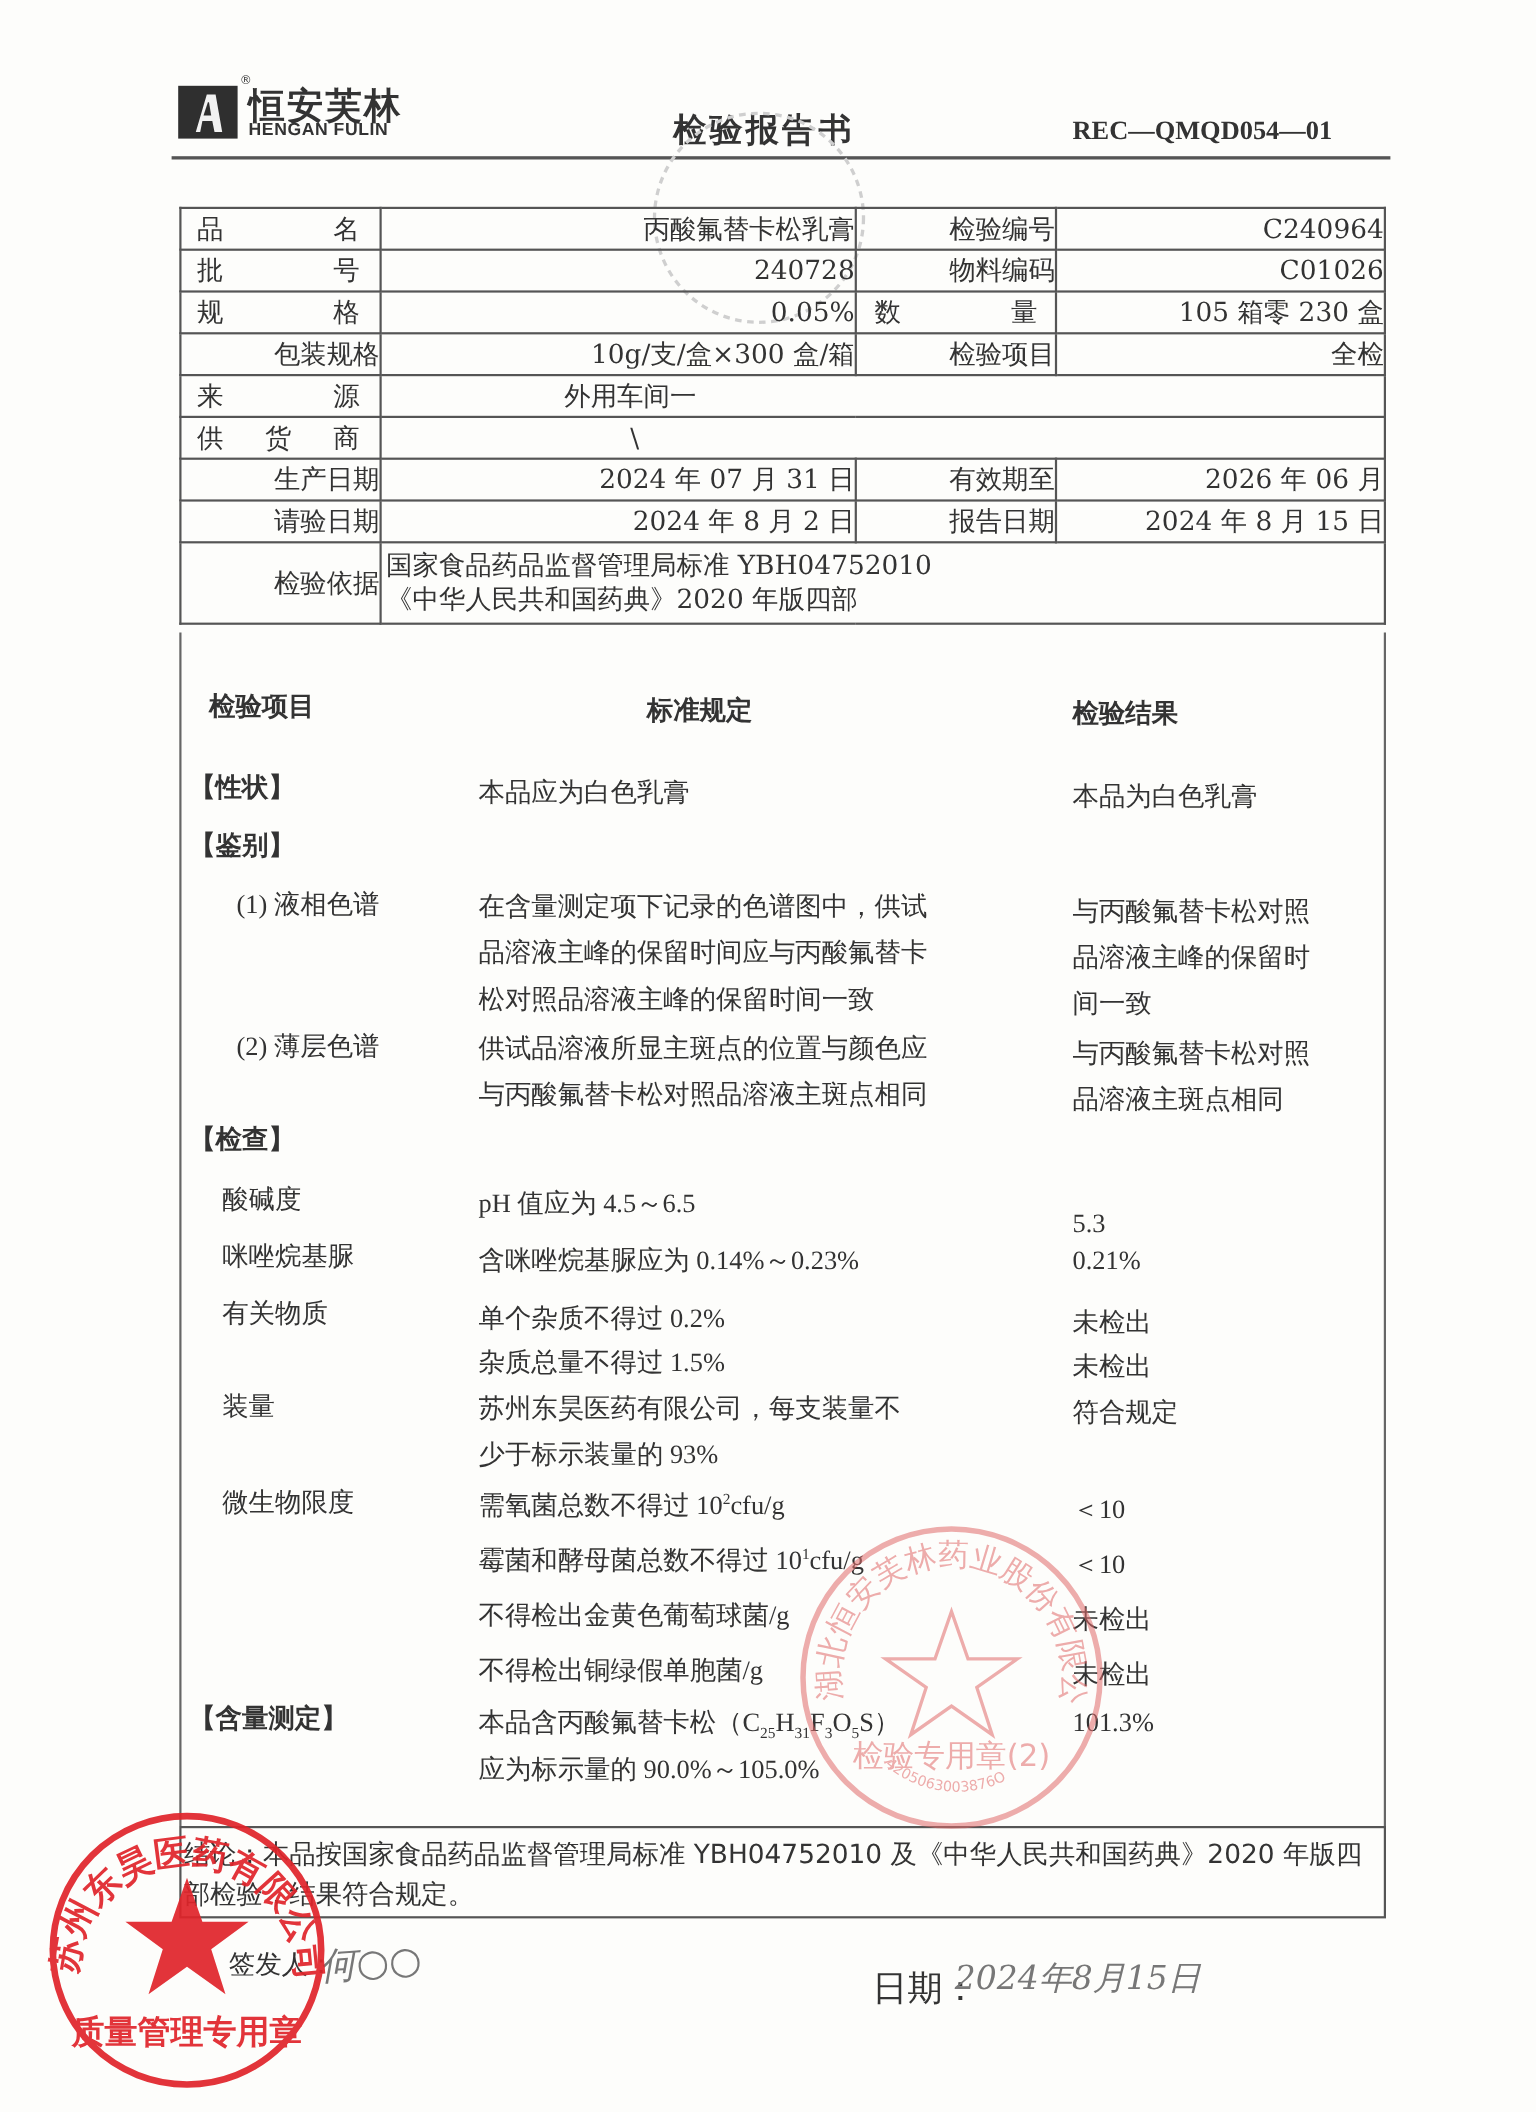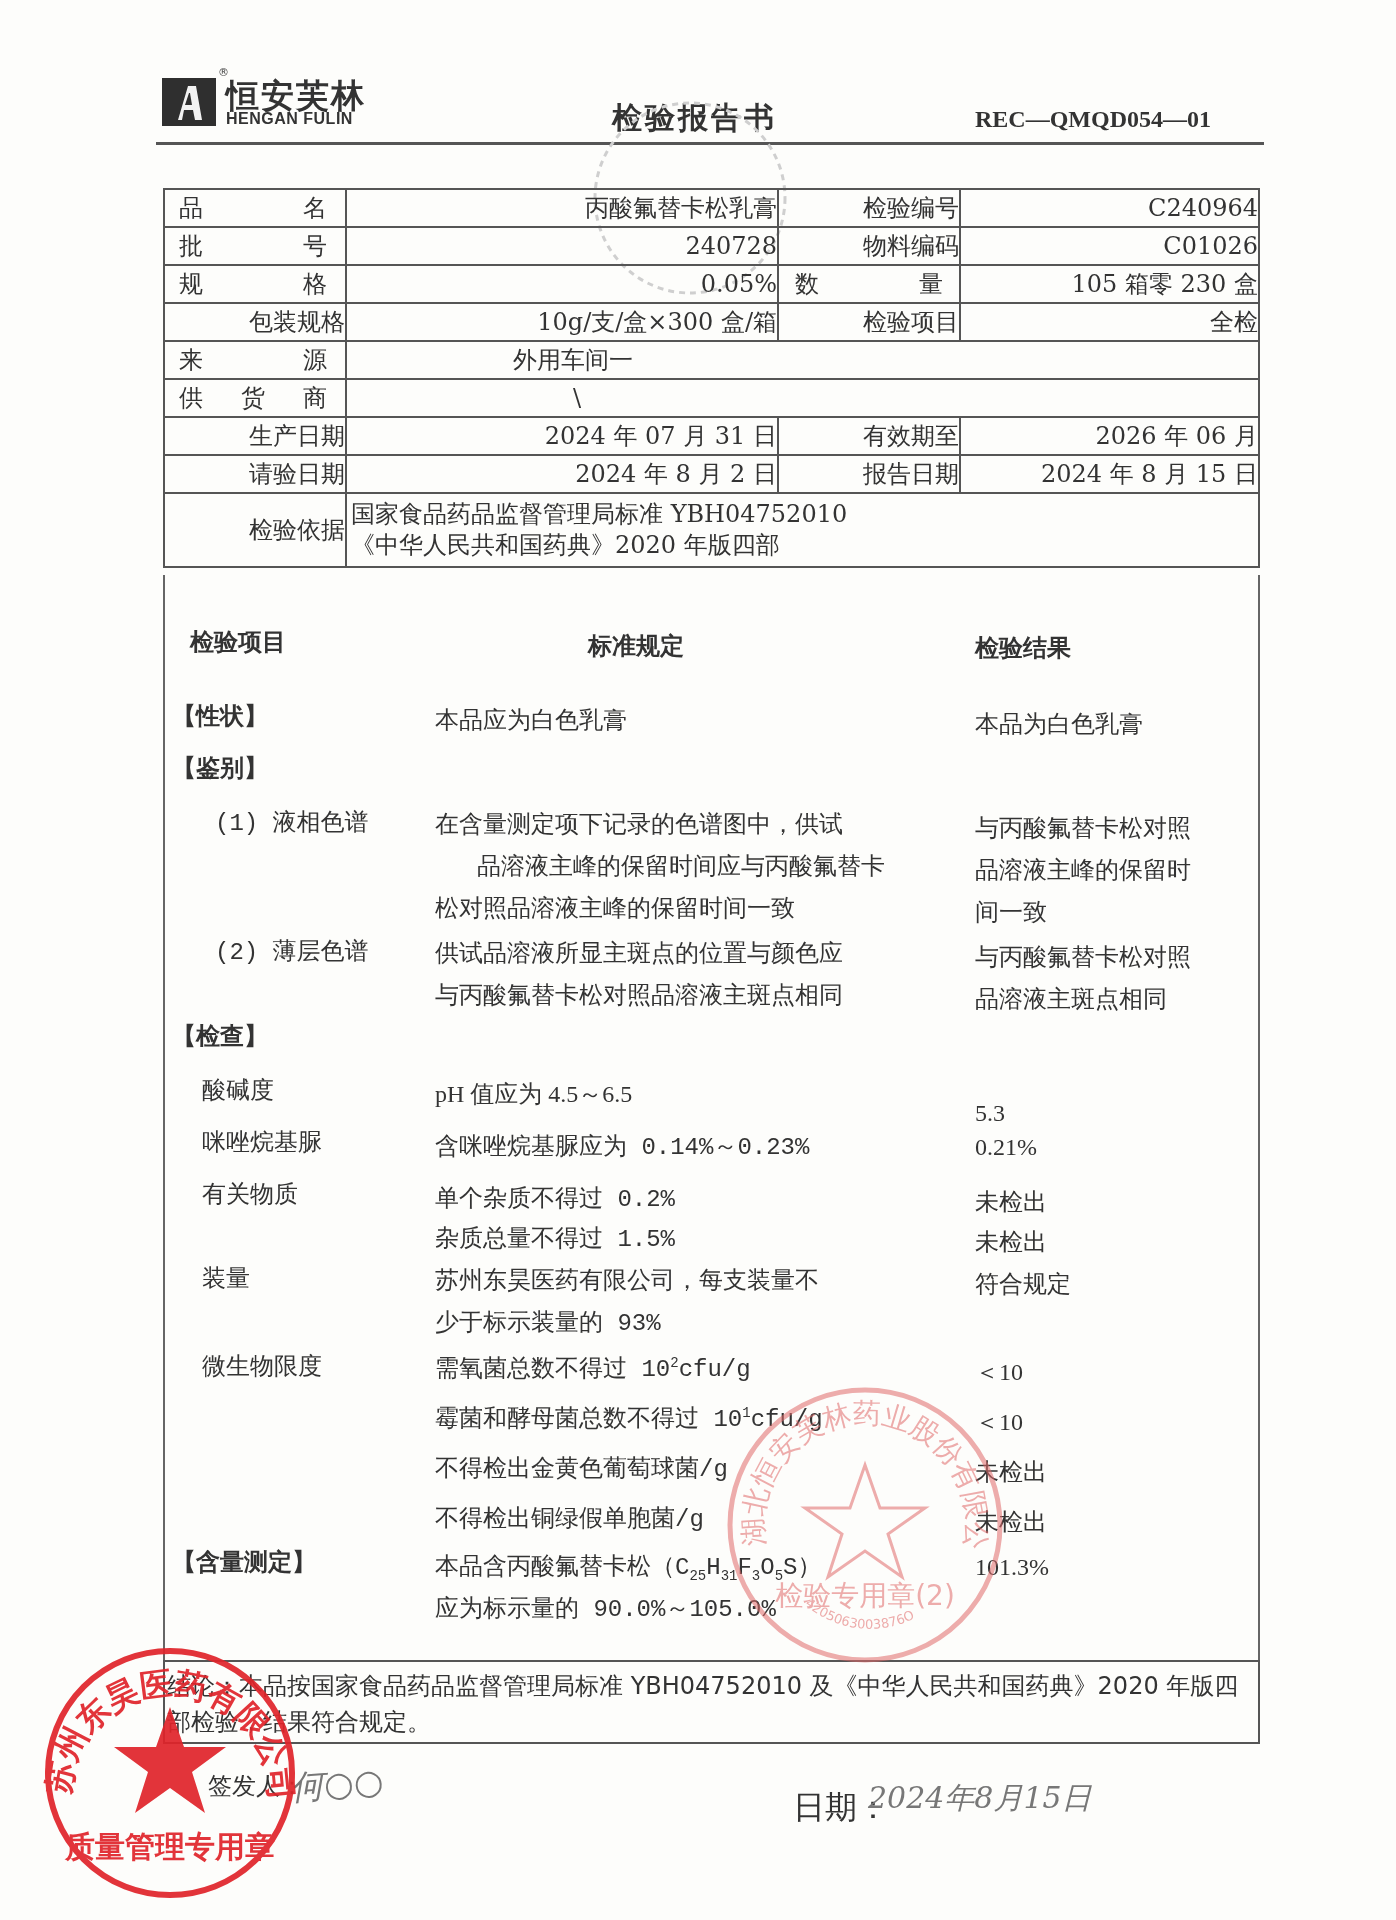--- a/index.html
+++ b/index.html
@@ -28,21 +28,21 @@
   table.info td.v1 { width:430px; }
   table.info td.lbl2 { width:148px; font-family:"DejaVu Sans",sans-serif; }
   table.info td.wide { text-align:left; padding-left:16px; }
   table.info td.wide span.indent { display:inline-block; padding-left:152px; }
   table.info td.basis { text-align:left; padding:4px 4px; height:64px; font-size:24px; line-height:1.3; }
   .basis-line { display:block; }
 
   
   .results-box { left:163px; top:575px; width:1097px; height:1085px; border-left:2px solid #666; border-right:2px solid #666; box-sizing:border-box; }
   .rh { font-size:24px; font-weight:bold; font-family:"DejaVu Sans",sans-serif; color:#333; }
-  .rt { font-size:24px; color:#333; font-family:Liberation Mono, monospace; white-space:nowrap; }
+  .rt { font-size:24px; color:#333; font-family:Liberation Serif, serif; white-space:nowrap; }
   .rt-serif { font-family:"Liberation Serif",serif; }
   .sec { font-size:24px; font-weight:bold; font-family:"DejaVu Sans",sans-serif; color:#333; }
   sup, sub { font-size:14px; }
 
   
   .concl-box { left:163px; top:1660px; width:1097px; height:84px; border:2px solid #555; box-sizing:border-box; }
   .concl-text { left:167px; top:1668px; width:1090px; font-size:24px; line-height:36px; color:#333; font-family:"DejaVu Sans",sans-serif; }
 
   .sign-label { left:208px; top:1770px; font-size:24px; color:#333; font-family:"DejaVu Sans",sans-serif; }
   .sign-hand { left:290px; top:1762px; font-size:34px; color:#777; font-family:"DejaVu Serif",serif; font-style:italic; transform:rotate(-4deg); }
@@ -134,21 +134,21 @@
 <div class="abs rh" style="left:588px;top:630px;">标准规定</div>
 <div class="abs rh" style="left:975px;top:632px;">检验结果</div>
 
 <div class="abs sec" style="left:172px;top:700px;">【性状】</div>
 <div class="abs rt" style="left:435px;top:704px;">本品应为白色乳膏</div>
 <div class="abs rt" style="left:975px;top:708px;">本品为白色乳膏</div>
 
 <div class="abs sec" style="left:172px;top:752px;">【鉴别】</div>
 <div class="abs rt" style="left:215px;top:806px;">(1) 液相色谱</div>
 <div class="abs rt" style="left:435px;top:808px;">在含量测定项下记录的色谱图中，供试</div>
-<div class="abs rt" style="left:435px;top:850px;margin-left:42px;">品溶液主峰的保留时间应与丙酸氟替卡</div>
+<div class="abs rt" style="left:435px;top:850px;">品溶液主峰的保留时间应与丙酸氟替卡</div>
 <div class="abs rt" style="left:435px;top:892px;">松对照品溶液主峰的保留时间一致</div>
 <div class="abs rt" style="left:975px;top:812px;">与丙酸氟替卡松对照</div>
 <div class="abs rt" style="left:975px;top:854px;">品溶液主峰的保留时</div>
 <div class="abs rt" style="left:975px;top:896px;">间一致</div>
 
 <div class="abs rt" style="left:215px;top:935px;">(2) 薄层色谱</div>
 <div class="abs rt" style="left:435px;top:937px;">供试品溶液所显主斑点的位置与颜色应</div>
 <div class="abs rt" style="left:435px;top:979px;">与丙酸氟替卡松对照品溶液主斑点相同</div>
 <div class="abs rt" style="left:975px;top:941px;">与丙酸氟替卡松对照</div>
 <div class="abs rt" style="left:975px;top:983px;">品溶液主斑点相同</div>

